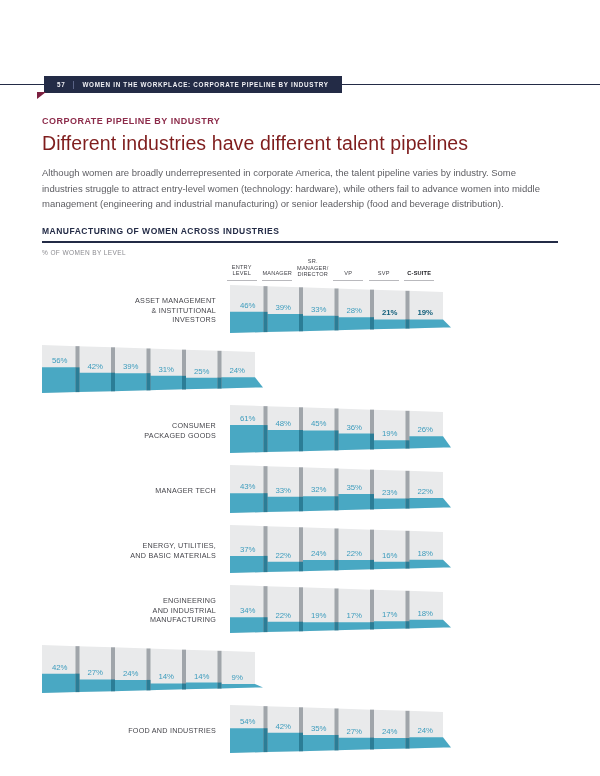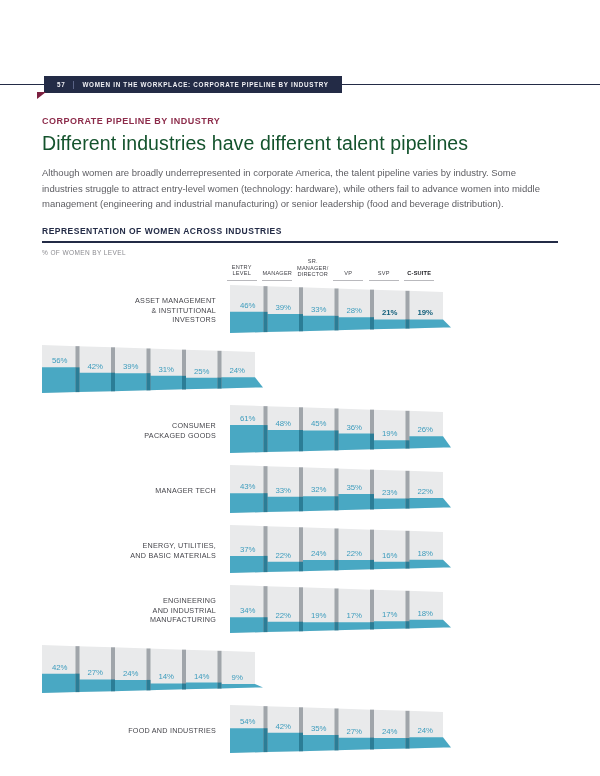--- a/index.html
+++ b/index.html
@@ -12,21 +12,21 @@
   .topbar-box{position:absolute;left:44px;top:0;height:17px;background:#232b46;color:#f2f2f6;
               display:flex;align-items:center;padding:0 13px;gap:8px;
               font-size:6.3px;letter-spacing:0.7px;font-weight:700;}
   .topbar-sep{width:1px;height:8px;background:#5a6386;}
   .topbar-fold{position:absolute;left:37px;top:16px;width:9px;height:7px;background:#7c2040;
                clip-path:polygon(0 0,100% 0,0 100%);}
 
   .content{padding:0 42px;}
 
   .eyebrow{margin-top:23px;font-size:9px;font-weight:700;letter-spacing:0.5px;color:#8c2b4a;}
-  h1.title{margin:6px 0 0 0;font-size:19.5px;font-weight:400;color:#14532d;letter-spacing:0.1px;}
+  h1.title{margin:6px 0 0 0;font-size:19.5px;font-weight:400;color:#7f1d1d;letter-spacing:0.1px;}
   .intro{margin-top:10px;width:516px;font-size:9.5px;line-height:15.5px;color:#5d5d62;}
 
   .section-head{margin-top:14px;font-size:8.5px;font-weight:700;letter-spacing:0.5px;color:#232b46;}
   .section-rule{margin-top:5px;height:2px;background:#232b46;}
   .axis-note{margin-top:6px;font-size:6.5px;letter-spacing:0.4px;color:#8b8b90;}
 
   
   .col-headers{display:flex;margin-top:3px;}
   .col-spacer{width:182px;flex:none;}
   .col-head{width:35.5px;flex:none;display:flex;flex-direction:column;justify-content:flex-end;
@@ -63,21 +63,21 @@
       <span>WOMEN IN THE WORKPLACE: CORPORATE PIPELINE BY INDUSTRY</span>
     </div>
     <div class="topbar-fold"></div>
   </div>
 
   <div class="content">
     <div class="eyebrow">CORPORATE PIPELINE BY INDUSTRY</div>
     <h1 class="title">Different industries have different talent pipelines</h1>
     <p class="intro">Although women are broadly underrepresented in corporate America, the talent pipeline varies by industry. Some industries struggle to attract entry-level women (technology: hardware), while others fail to advance women into middle management (engineering and industrial manufacturing) or senior leadership (food and beverage distribution).</p>
 
-    <div class="section-head">REPRESENTATION OF WOMEN ACROSS INDUSTRIES</div>
+    <div class="section-head">MANUFACTURING OF WOMEN ACROSS INDUSTRIES</div>
     <div class="section-rule"></div>
     <div class="axis-note">% OF WOMEN BY LEVEL</div>
 
     <div class="col-headers">
         <div class="col-spacer"></div>
         <div class="col-head">
           <span class="txt">ENTRY LEVEL</span>
           <div class="col-underline"></div>
         </div>
         <div class="col-head">

